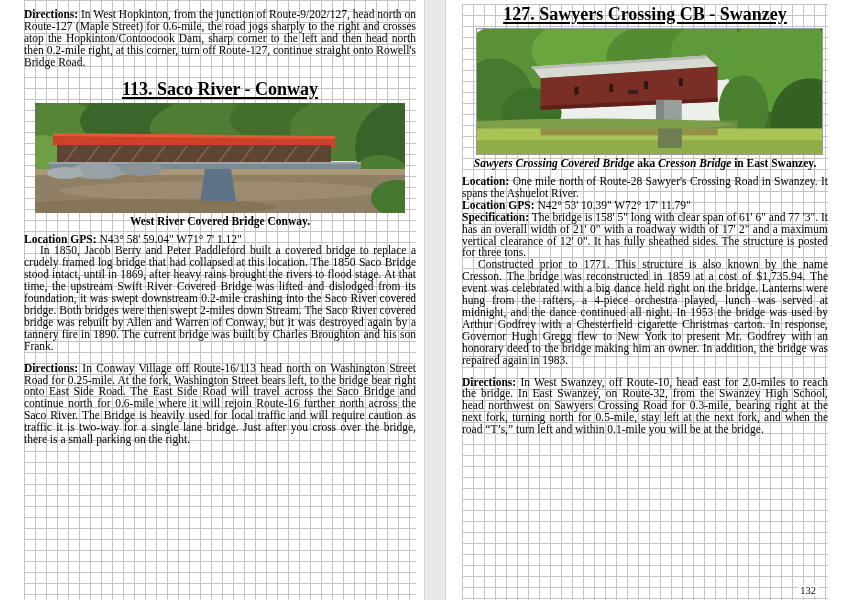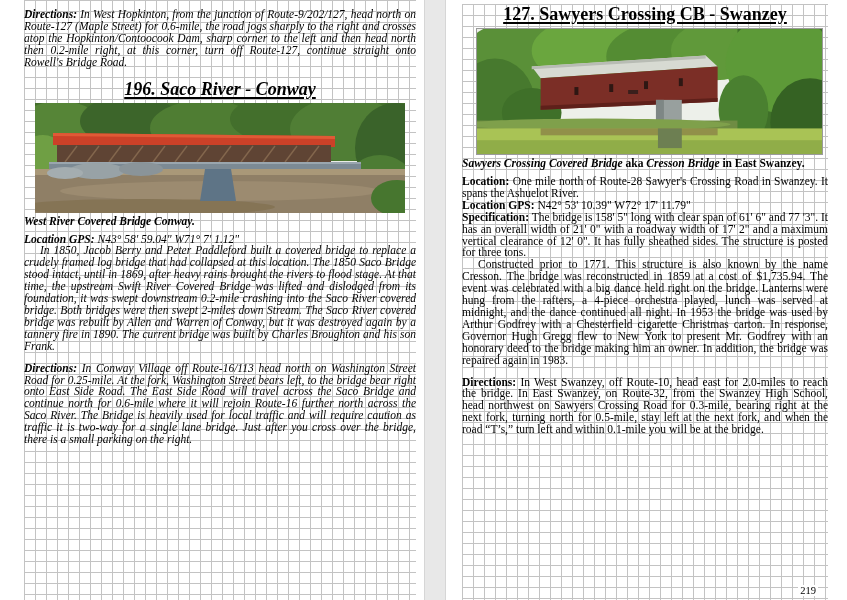--- a/index.html
+++ b/index.html
@@ -10,53 +10,53 @@
   }
   .page-left { width:424px; height:600px; background:#fff; }
   .gutter { width:22px; height:600px; background:#e8e8e8; border-left:1px solid #d6d6d6; border-right:1px solid #d6d6d6; box-sizing:border-box; }
   .page-right { flex:1; height:600px; background:#fff; }
 
   .grid-bg {
     background-image:
       repeating-linear-gradient(to right, #c3c3c3 0, #c3c3c3 1px, transparent 1px, transparent 11px),
       repeating-linear-gradient(to bottom, #c3c3c3 0, #c3c3c3 1px, transparent 1px, transparent 11px);
   }
-  .inner-left  { margin-left:24px; width:392px; height:600px; box-sizing:border-box; padding-top:9px;font-style:italic; }
+  .inner-left  { margin-left:24px; width:392px; height:600px; box-sizing:border-box; padding-top:9px; }
   .inner-right { position:relative; margin-left:16px; width:366px; height:600px; box-sizing:border-box; padding-top:0; }
 
   p { margin:0; font-size:11.5px; line-height:11.9px; text-align:justify; }
   .lbl { font-weight:bold; }
   .indent { text-indent:16px; }
   .gap-above { margin-top:10px; }
 
   h2.entry-title {
     font-size:18px; font-weight:bold; text-align:center;
     margin:10px 0 4px; text-decoration:underline; text-decoration-thickness:1.5px; text-underline-offset:2px;
     line-height:20px;
   }
   .photo { display:block; }
   .photo svg { display:block; width:100%; height:100%; }
   .photo-left  { width:370px; height:110px; margin:3px auto 0; }
   .photo-right { width:347px; height:127px; margin:2px 0 0 14px; border:1px solid #9a9a9a; box-sizing:border-box; }
-  .caption { font-weight:bold; font-size:11.5px; line-height:13px; margin:2px 0 6px; }
+  .caption { text-align:center; font-weight:bold; font-size:11.5px; line-height:13px; margin:2px 0 6px; }
   .cap-it { font-style:italic; }
   .pagenum { position:absolute; right:10px; bottom:8px; font-size:10.5px; line-height:11px; background:#fff; padding:0 2px; }
 </style>
 </head>
 <body>
 
 <div class="spread">
 
   <div class="page-left">
     <div class="inner-left grid-bg">
 
       <p><span class="lbl">Directions:</span>
         <span>In West Hopkinton, from the junction of Route-9/202/127, head north on Route-127 (Maple Street) for 0.6-mile, the road jogs sharply to the right and crosses atop the Hopkinton/Contoocook Dam, sharp corner to the left and then head north then 0.2-mile right, at this corner, turn off Route-127, continue straight onto Rowell's Bridge Road.</span></p>
 
-      <h2 class="entry-title">196. Saco River - Conway</h2>
+      <h2 class="entry-title">113. Saco River - Conway</h2>
 
       <div class="photo photo-left">
         <svg viewBox="0 0 370 110" preserveAspectRatio="none">
           <rect width="370" height="110" fill="#e9ece6"></rect>
           <g>
             <rect x="0" y="0" width="370" height="58" fill="#44702c"></rect>
             <ellipse cx="25" cy="28" rx="45" ry="30" fill="#568537"></ellipse>
             <ellipse cx="95" cy="18" rx="50" ry="26" fill="#3c652a"></ellipse>
             <ellipse cx="170" cy="25" rx="55" ry="28" fill="#4f7d33"></ellipse>
             <ellipse cx="245" cy="16" rx="50" ry="24" fill="#436f2c"></ellipse>
@@ -176,18 +176,18 @@
       <p><span class="lbl">Location GPS:</span> <span>N42° 53' 10.39" W72° 17' 11.79"</span></p>
 
 
       <p><span class="lbl">Specification:</span> <span>The bridge is 158' 5" long with clear span of 61' 6" and 77 '3". It has an overall width of 21' 0" with a roadway width of 17' 2" and a maximum vertical clearance of 12' 0". It has fully sheathed sides. The structure is posted for three tons.</span></p>
 
       <p class="indent">Constructed prior to 1771. This structure is also known by the name Cresson. The bridge was reconstructed in 1859 at a cost of $1,735.94. The event was celebrated with a big dance held right on the bridge. Lanterns were hung from the rafters, a 4-piece orchestra played, lunch was served at midnight, and the dance continued all night. In 1953 the bridge was used by Arthur Godfrey with a Chesterfield cigarette Christmas carton. In response, Governor Hugh Gregg flew to New York to present Mr. Godfrey with an honorary deed to the bridge making him an owner. In addition, the bridge was repaired again in 1983.</p>
 
       <p class="gap-above"><span class="lbl">Directions:</span>
         <span>In West Swanzey, off Route-10, head east for 2.0-miles to reach the bridge. In East Swanzey, on Route-32, from the Swanzey High School, head northwest on Sawyers Crossing Road for 0.3-mile, bearing right at the next fork, turning north for 0.5-mile, stay left at the next fork, and when the road “T’s,” turn left and within 0.1-mile you will be at the bridge.</span></p>
 
-      <div class="pagenum">219</div>
+      <div class="pagenum">132</div>
 
     </div>
   </div>
 
 </div>
 
 </body></html>

